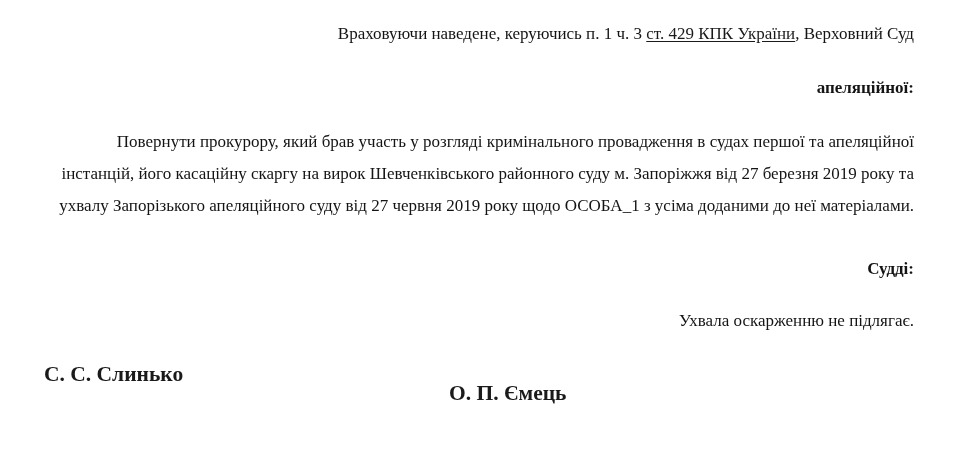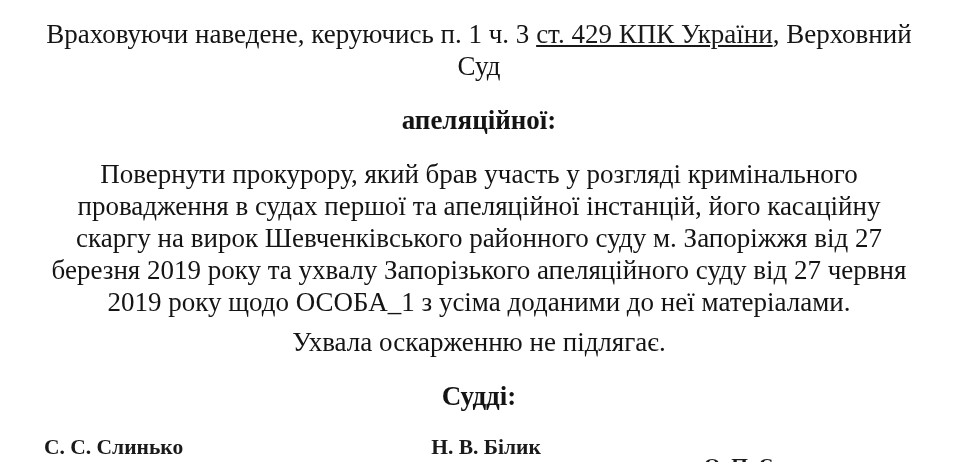--- a/index.html
+++ b/index.html
@@ -15,39 +15,39 @@
     color: #1a1a1a;
   }
   .page {
     box-sizing: border-box;
     width: 960px;
     height: 462px;
     padding: 18px 46px 0 44px;
     background: #ffffff;
   }
   .para {
-    font-size: 27px;
+    font-size: 17px;
     line-height: 32px;
     color: #141414;
     margin: 0 0 22px 0;
-    text-align: center;
+    text-align: right;
   }
   .para.tight {
     margin-bottom: 20px;
   }
   .bold {
     font-weight: bold;
   }
   .link {
     color: #1a1a1a;
     text-decoration: underline;
     text-underline-offset: 2px;
   }
   .body-block {
-    margin-bottom: 8px;
+    margin-bottom: 31px;
   }
   .signatures {
     display: flex;
     flex-direction: row;
     align-items: flex-start;
     margin-top: 10px;
     font-weight: bold;
     font-size: 21.5px;
     line-height: 30px;
   }
@@ -62,23 +62,22 @@
 <body>
 
 <div class="page">
 
   <p class="para"><span>Враховуючи наведене, керуючись п. 1 ч. 3 </span><a class="link" href="#">ст. 429 КПК України</a><span>, Верховний Суд</span></p>
 
   <p class="para bold">апеляційної:</p>
 
   <p class="para body-block">Повернути прокурору, який брав участь у розгляді кримінального провадження в судах першої та апеляційної інстанцій, його касаційну скаргу на вирок Шевченківського районного суду м. Запоріжжя від 27 березня 2019 року та ухвалу Запорізького апеляційного суду від 27 червня 2019 року щодо ОСОБА_1 з усіма доданими до неї матеріалами.</p>
 
+  <p class="para bold tight">Судді:</p>
+
   <p class="para">Ухвала оскарженню не підлягає.</p>
-
-  <p class="para bold tight">Судді:</p>
 
   <div class="signatures">
     <div class="sig sig-1">С. С. Слинько</div>
-    <div class="sig sig-2">Н. В. Білик</div>
     <div class="sig sig-3">О. П. Ємець</div>
   </div>
 
 </div>
 
 </body></html>

